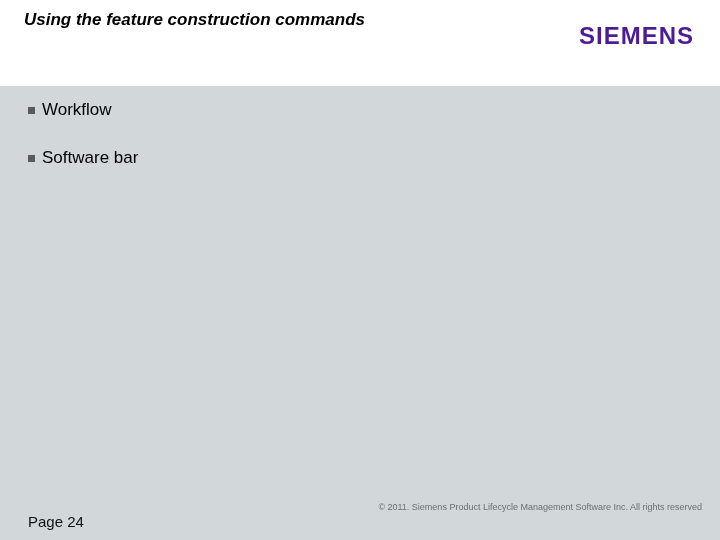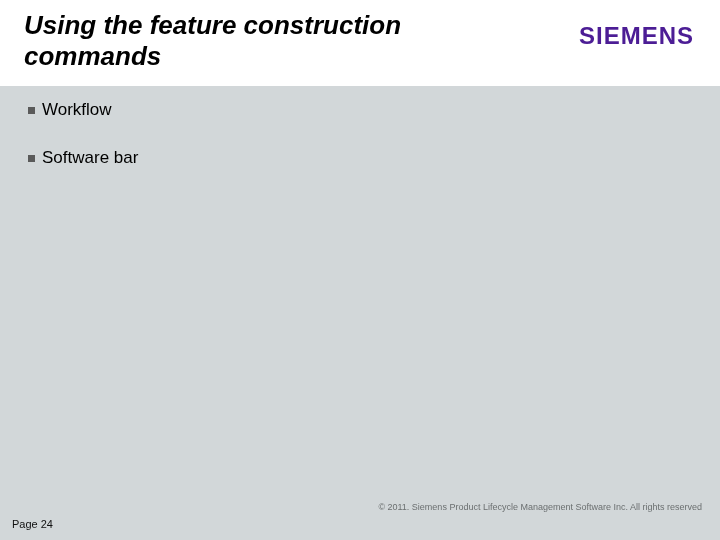--- a/index.html
+++ b/index.html
@@ -21,21 +21,21 @@
     position: absolute;
     top: 0;
     left: 0;
     right: 0;
     height: 86px;
     background: #ffffff;
     box-sizing: border-box;
     padding: 10px 24px 6px 24px;
   }
   .title-text {
-    font-size: 26px;
+    font-size: 17px;
     font-weight: bold;
     font-style: italic;
     color: #000;
     line-height: 1.2;
     max-width: 420px;
   }
   .siemens-logo {
     position: absolute;
     top: 22px;
     right: 26px;
@@ -78,23 +78,23 @@
   .copyright {
     position: absolute;
     right: 18px;
     bottom: 28px;
     font-size: 9px;
     color: #6b6f70;
     text-align: right;
   }
   .page-num {
     position: absolute;
-    left: 12px;
+    left: 28px;
     bottom: 10px;
-    font-size: 11px;
+    font-size: 15px;
     color: #111;
   }
   .footer-brand {
     position: absolute;
     right: 18px;
     bottom: 10px;
     font-size: 12px;
     color: #111;
   }
 </style>

